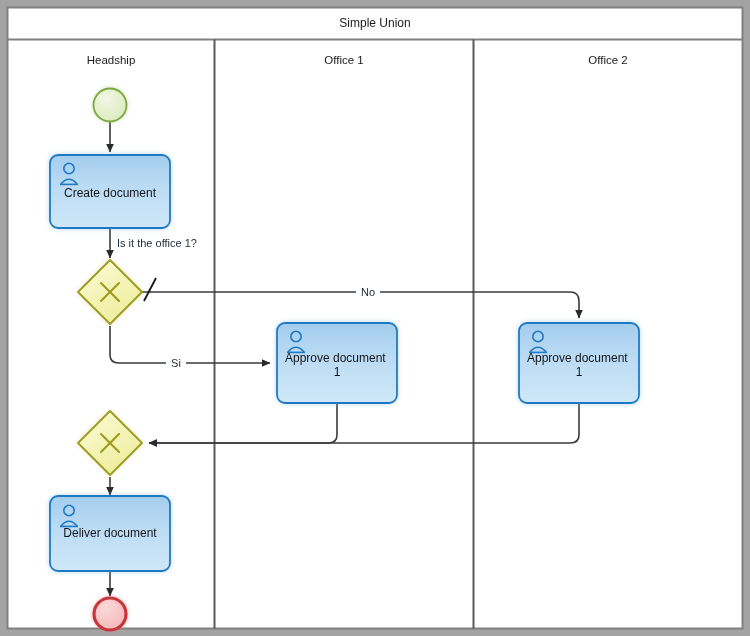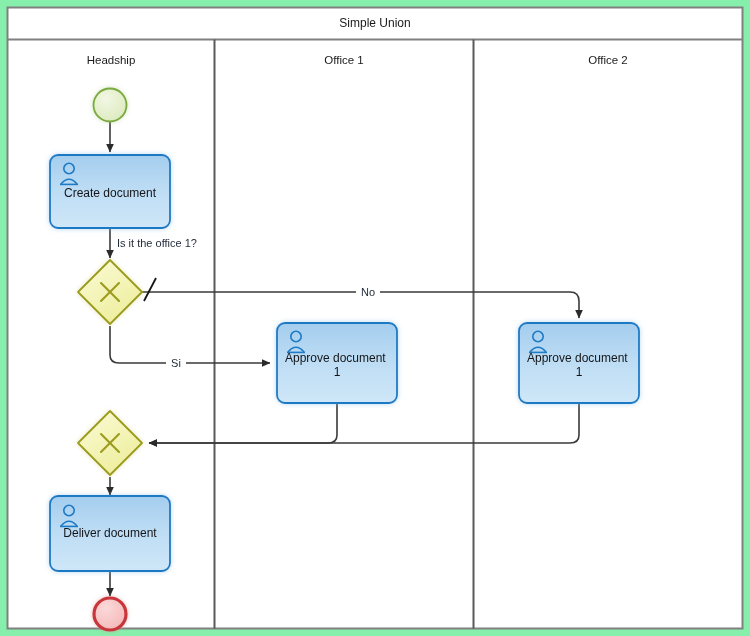--- a/index.html
+++ b/index.html
@@ -9,21 +9,21 @@
     background: #ffffff;
   }
   body {
     font-family: "Liberation Sans", sans-serif;
     -webkit-font-smoothing: antialiased;
   }
   #canvas {
     position: relative;
     width: 750px;
     height: 636px;
-    background: #86efac;
+    background: #a3a3a3;
     overflow: hidden;
   }
   #bpmn-svg {
     position: absolute;
     left: 0;
     top: 0;
     width: 750px;
     height: 636px;
   }
   .pool-title-text {

